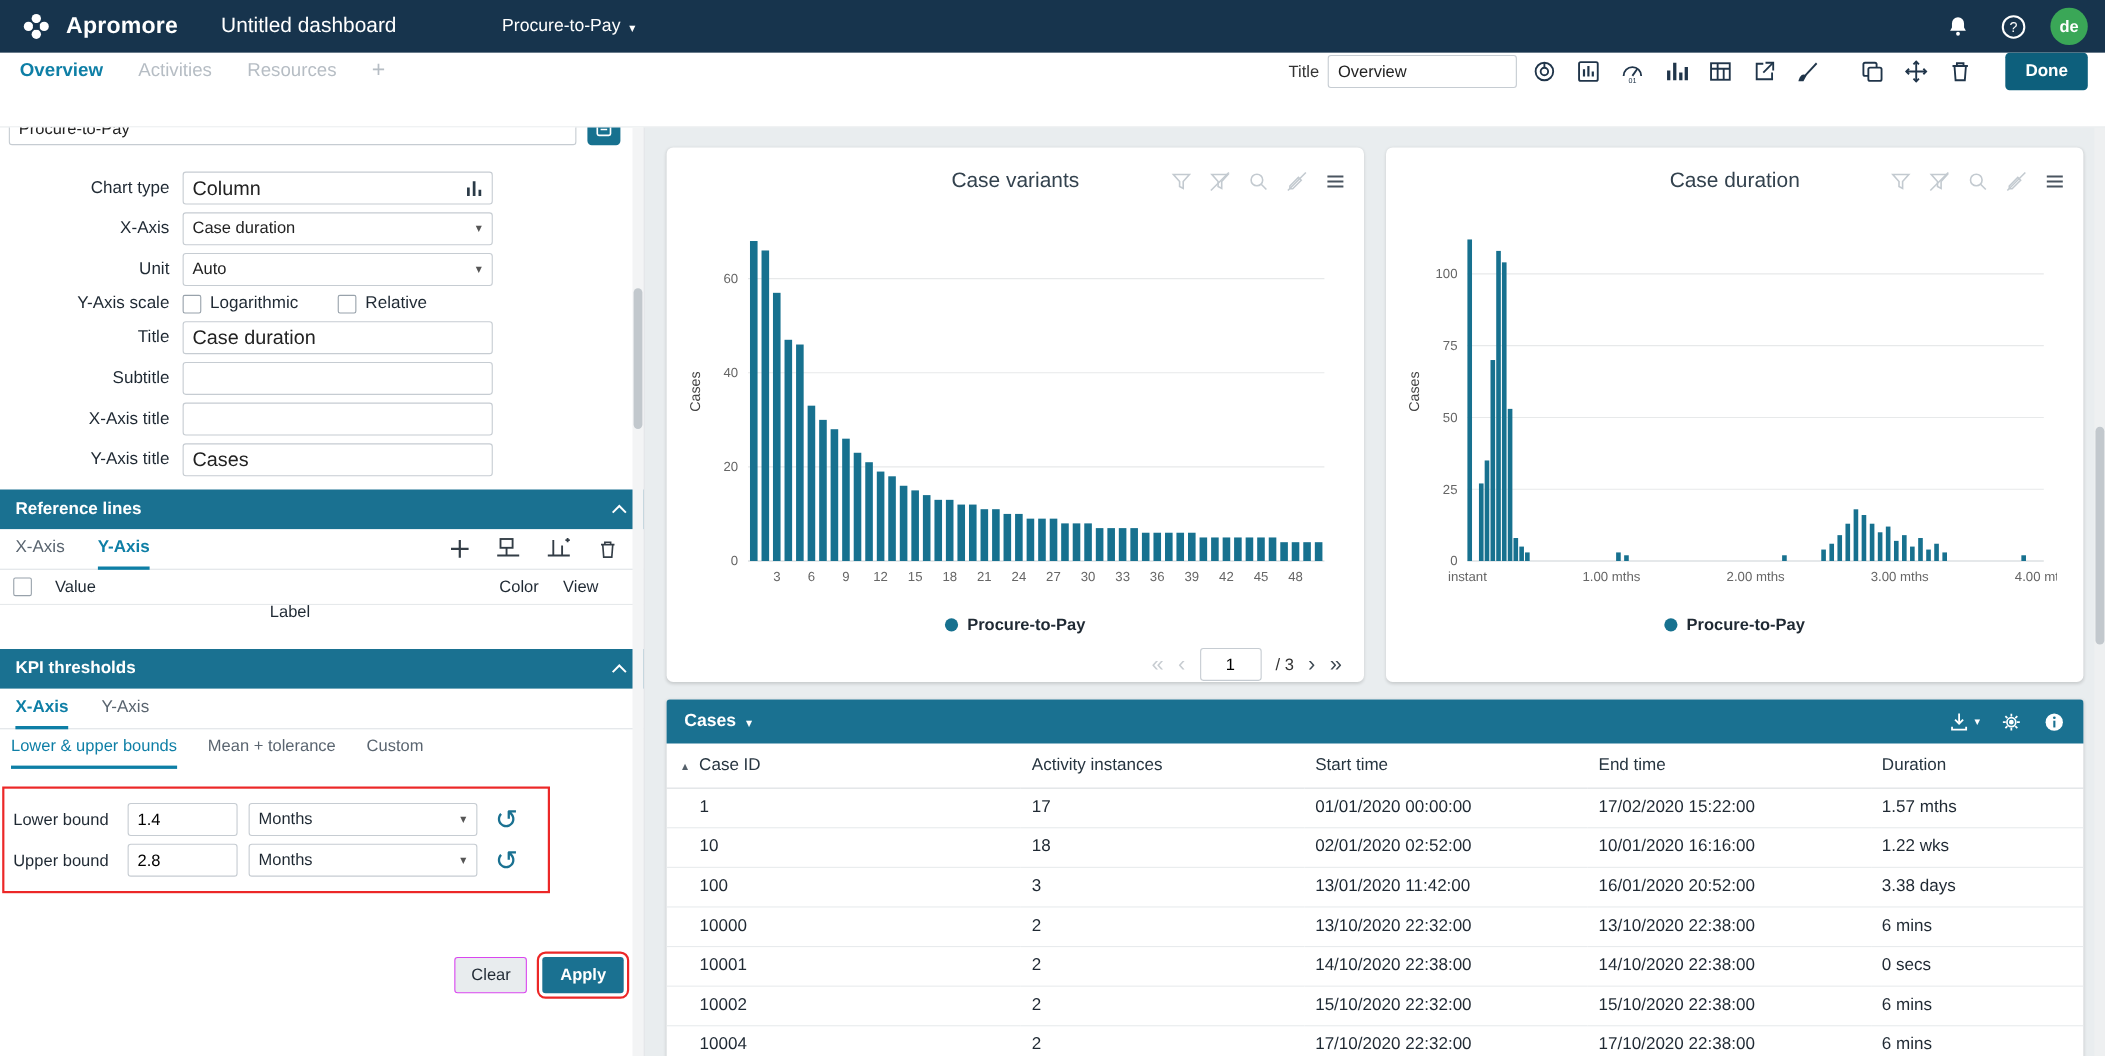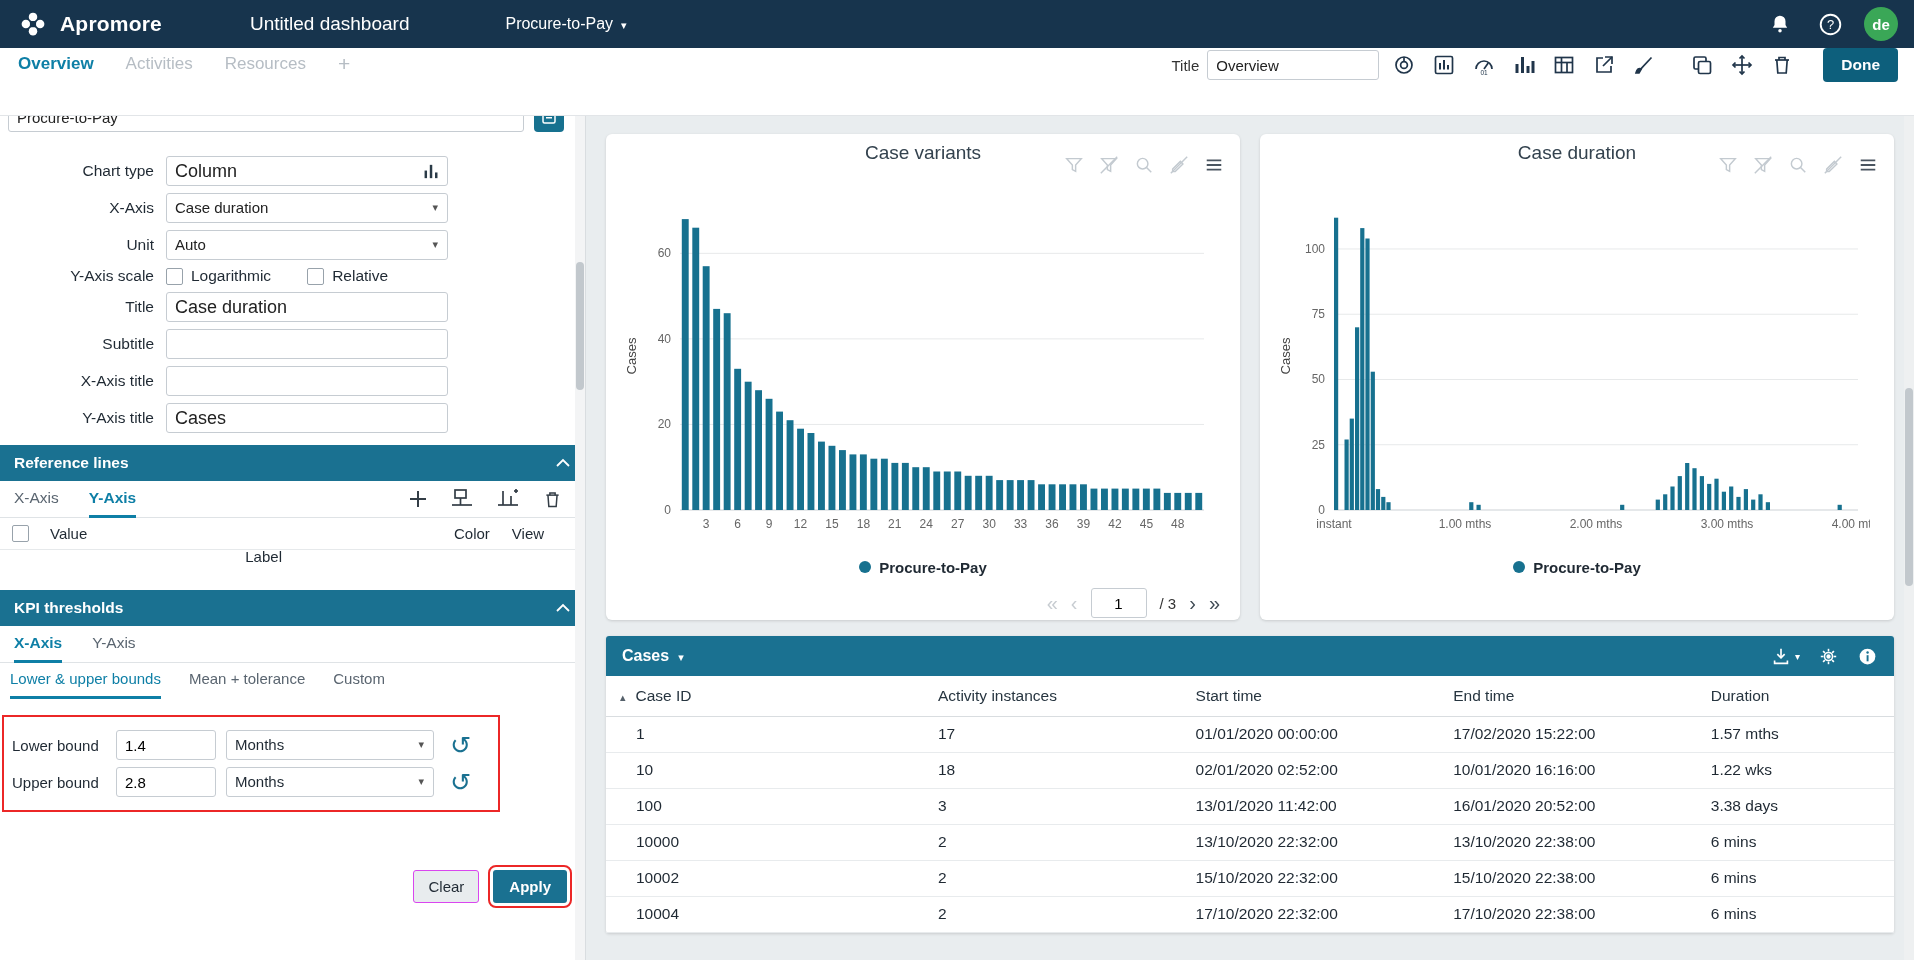--- a/index.html
+++ b/index.html
@@ -4,21 +4,21 @@
 <style>
   * { box-sizing: border-box; margin: 0; padding: 0; }
   html, body { width: 1914px; height: 960px; overflow: hidden; }
   body { font-family: "Liberation Sans", "DejaVu Sans", sans-serif; font-size: 15px; color: #1f2933; background: #fff; }
   svg text { font-family: "Liberation Sans", "DejaVu Sans", sans-serif; }
   button { font-family: inherit; }
 
   
   .navbar { height: 48px; background: #17344d; display: flex; align-items: center; padding: 0 16px; color: #fff; }
   .logo { width: 34px; height: 34px; display: flex; align-items: center; justify-content: center; margin-right: 10px; cursor: pointer; }
-  .brand { font-size: 21px; font-weight: bold; letter-spacing: .2px; margin-right: 88px; }
+  .brand { font-size: 21px; font-weight: bold; letter-spacing: .2px; margin-right: 39px; }
   .dash-title { font-size: 19px; margin-right: 96px; font-weight: 400; }
   .log-select { background: none; border: none; color: #fff; font-size: 16px; display: flex; align-items: center; gap: 8px; cursor: pointer; }
   .log-select .caret { font-size: 11px; margin-top: 2px; }
   .nav-spacer { flex: 1; }
   .nav-icon { width: 36px; height: 36px; display: flex; align-items: center; justify-content: center; margin-left: 14px; cursor: pointer; }
   .avatar { width: 34px; height: 34px; border-radius: 50%; background: #3aa757; color: #fff; font-size: 15px; font-weight: bold; display: flex; align-items: center; justify-content: center; margin-left: 16px; cursor: pointer; }
 
   
   .toolbar { height: 68px; border-bottom: 1px solid #e2e5e8; display: flex; align-items: flex-start; padding: 0 12px 0 18px; background: #fff; }
   .tabs { display: flex; align-items: center; gap: 32px; }
@@ -88,21 +88,21 @@
   .apply-btn { background: #1a7191; border: none; color: #fff; border-radius: 3px; height: 33px; padding: 0 16px; font-size: 15px; font-weight: bold; cursor: pointer; outline: 2px solid #ec2727; outline-offset: 3px; }
 
   .panel-scrollbar { position: absolute; top: 0; right: 0; width: 10px; height: 100%; background: #f3f4f5; }
   .panel-scrollbar .thumb { position: absolute; top: 146px; left: 1px; width: 8px; height: 128px; background: #c2c8cd; border-radius: 4px; cursor: grab; }
   .window-scrollbar { position: absolute; top: 0; right: 0; width: 10px; height: 100%; background: #eef0f1; }
   .window-scrollbar .thumb { position: absolute; top: 272px; left: 1px; width: 8px; height: 198px; background: #c2c8cd; border-radius: 4px; cursor: grab; }
 
   
   .charts-row { display: flex; gap: 20px; }
   .card { flex: 1; background: #fff; border-radius: 6px; box-shadow: 0 1px 3px rgba(0,0,0,.14); height: 486px; padding: 8px 16px 0; position: relative; overflow: hidden; }
-  .card-title-row { position: relative; height: 46px; display: flex; }
+  .card-title-row { position: relative; height: 46px; display: flex; align-items: center; }
   .card-title { position: absolute; left: 0; right: 0; text-align: center; font-size: 19px; color: #33424e; }
   .card-icons { margin-left: auto; display: flex; gap: 15px; align-items: center; z-index: 1; }
   .card-icon { cursor: pointer; display: flex; }
   .legend { display: flex; align-items: center; justify-content: center; gap: 8px; height: 28px; }
   .legend-dot { width: 12px; height: 12px; border-radius: 50%; background: #17718f; }
   .legend-label { font-size: 15px; font-weight: bold; color: #1f2933; }
   .pagination { display: flex; align-items: center; justify-content: flex-end; gap: 13px; height: 44px; padding-right: 4px; }
   .pg-arrow { font-size: 20px; color: #3f4a54; cursor: pointer; line-height: 20px; }
   .pg-arrow.disabled { color: #c7ccd1; }
   .pg-input { width: 56px; height: 30px; border: 1px solid #c6ccd2; border-radius: 3px; text-align: center; font-size: 15px; font-family: inherit; }
@@ -727,20 +727,27 @@
               <td>3.38 days</td>
             </tr>
             <tr>
               <td>10000</td>
               <td>2</td>
               <td>13/10/2020 22:32:00</td>
               <td>13/10/2020 22:38:00</td>
               <td>6 mins</td>
             </tr>
             <tr>
+              <td>10001</td>
+              <td>2</td>
+              <td>14/10/2020 22:38:00</td>
+              <td>14/10/2020 22:38:00</td>
+              <td>0 secs</td>
+            </tr>
+            <tr>
               <td>10002</td>
               <td>2</td>
               <td>15/10/2020 22:32:00</td>
               <td>15/10/2020 22:38:00</td>
               <td>6 mins</td>
             </tr>
             <tr>
               <td>10004</td>
               <td>2</td>
               <td>17/10/2020 22:32:00</td>

